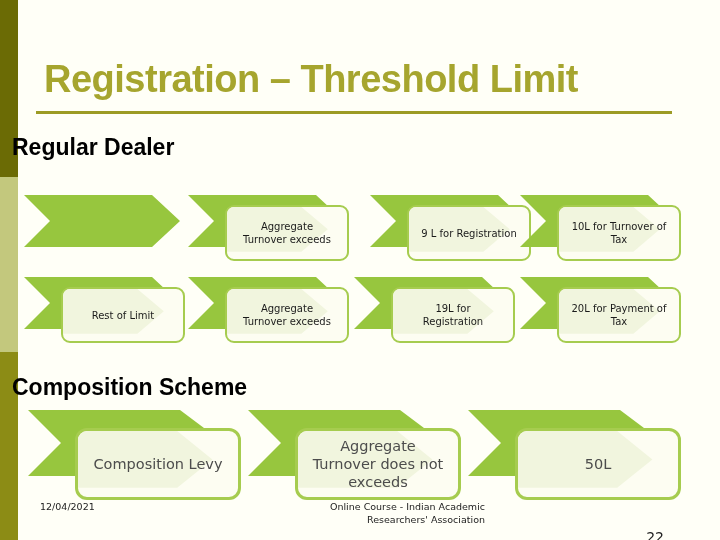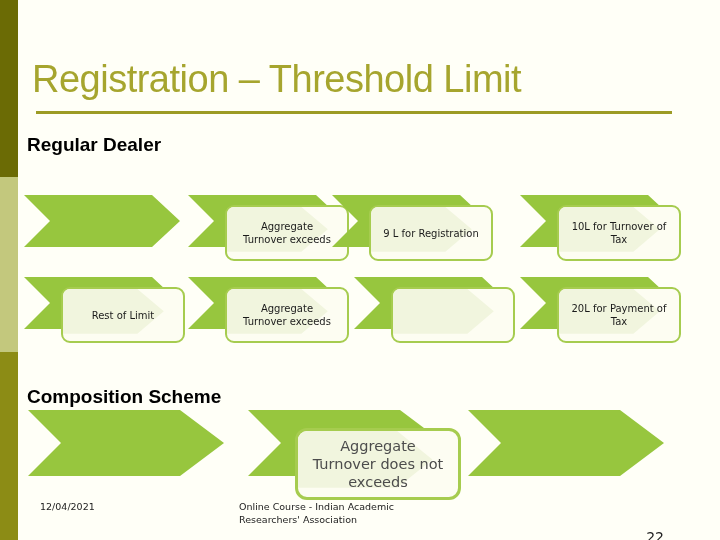--- a/index.html
+++ b/index.html
@@ -21,37 +21,37 @@
   }
   
   .sidebar{position:absolute;left:0;top:0;width:18px;height:540px;}
   .sidebar .seg{position:absolute;left:0;width:18px;}
   .seg-top{top:0;height:177px;background:var(--sidebar-dark);}
   .seg-mid{top:177px;height:175px;background:var(--sidebar-light);}
   .seg-bot{top:352px;height:188px;background:var(--sidebar-medium);}
 
   
   .title{
-    position:absolute;left:32px;top:58px;width:660px;
-    font-family:"Liberation Sans",sans-serif;font-weight:normal;
+    position:absolute;left:44px;top:58px;width:660px;
+    font-family:"Liberation Sans",sans-serif;font-weight:bold;
     font-size:38px;letter-spacing:-0.5px;color:var(--title-olive);
     white-space:nowrap;
   }
   .title-underline{
     position:absolute;left:36px;top:111px;width:636px;height:3px;
     background:var(--underline-olive);
   }
 
   .section-heading{
-    position:absolute;left:27px;
+    position:absolute;left:12px;
     font-family:"Liberation Sans",sans-serif;font-weight:bold;
-    font-size:19px;color:#000;white-space:nowrap;
+    font-size:23px;color:#000;white-space:nowrap;
   }
   .h-regular{top:134px;}
-  .h-composition{top:374px;margin-top:12px;}
+  .h-composition{top:374px;}
 
   
   .prow{position:absolute;left:0;top:0;width:720px;height:0;}
   .step{position:absolute;top:0;}
   .step.sm{width:166px;height:68px;}
   .step.lg{width:220px;height:92px;}
   .chev{position:absolute;left:0;top:0;display:block;}
   .step.sm .chev{width:162px;height:52px;}
   .step.lg .chev{width:212px;height:66px;}
   .chev polygon{fill:var(--accent-green);}
@@ -71,23 +71,23 @@
   }
   .slabel{
     position:relative;white-space:pre;text-align:center;
     font-size:10px;line-height:1.3;color:#1B1B1B;
   }
   .step.lg .slabel{font-size:14.5px;line-height:1.25;color:#4C4C4C;}
 
   
   .footer-date{position:absolute;left:40px;top:501px;font-size:9.5px;color:#222;}
   .footer-org{
-    position:absolute;left:239px;top:501px;width:240px;
+    position:absolute;left:245px;top:501px;width:240px;
     font-size:9.5px;line-height:1.35;color:#222;
-    text-align:left;white-space:pre;
+    text-align:right;white-space:pre;
   }
   .footer-page{position:absolute;right:56px;top:499px;font-size:14px;color:#222;margin-top:30px;}
 </style>
 </head>
 <body>
 
 <div class="sidebar">
   <div class="seg seg-top"></div>
   <div class="seg seg-mid"></div>
   <div class="seg seg-bot"></div>
@@ -107,21 +107,21 @@
   <div class="step sm" style="left:188px">
     <svg class="chev" viewBox="0 0 162 52" preserveAspectRatio="none">
         <polygon points="0,0 128,0 156,26 128,52 0,52 26,26"></polygon>
       </svg>
     <div class="sbox">
       <div class="wm"></div>
       <span class="slabel">Aggregate
 Turnover exceeds</span>
     </div>
   </div>
-  <div class="step sm" style="left:332px">
+  <div class="step sm" style="left:370px">
     <svg class="chev" viewBox="0 0 162 52" preserveAspectRatio="none">
         <polygon points="0,0 128,0 156,26 128,52 0,52 26,26"></polygon>
       </svg>
     <div class="sbox">
       <div class="wm"></div>
       <span class="slabel">9 L for Registration</span>
     </div>
   </div>
   <div class="step sm" style="left:520px">
     <svg class="chev" viewBox="0 0 162 52" preserveAspectRatio="none">
@@ -154,20 +154,22 @@
       <span class="slabel">Aggregate
 Turnover exceeds</span>
     </div>
   </div>
   <div class="step sm" style="left:354px">
     <svg class="chev" viewBox="0 0 162 52" preserveAspectRatio="none">
         <polygon points="0,0 128,0 156,26 128,52 0,52 26,26"></polygon>
       </svg>
     <div class="sbox">
       <div class="wm"></div>
+      <span class="slabel">19L for
+Registration</span>
     </div>
   </div>
   <div class="step sm" style="left:520px">
     <svg class="chev" viewBox="0 0 162 52" preserveAspectRatio="none">
         <polygon points="0,0 128,0 156,26 128,52 0,52 26,26"></polygon>
       </svg>
     <div class="sbox">
       <div class="wm"></div>
       <span class="slabel">20L for Payment of
 Tax</span>
@@ -175,35 +177,43 @@
   </div>
 </div>
 
 <div class="section-heading h-composition">Composition Scheme</div>
 
 <div class="prow" style="top:410px">
   <div class="step lg" style="left:28px">
     <svg class="chev" viewBox="0 0 212 66" preserveAspectRatio="none">
         <polygon points="0,0 152,0 196,33 152,66 0,66 33,33"></polygon>
       </svg>
+    <div class="sbox">
+      <div class="wm"></div>
+      <span class="slabel">Composition Levy</span>
+    </div>
   </div>
   <div class="step lg" style="left:248px">
     <svg class="chev" viewBox="0 0 212 66" preserveAspectRatio="none">
         <polygon points="0,0 152,0 196,33 152,66 0,66 33,33"></polygon>
       </svg>
     <div class="sbox">
       <div class="wm"></div>
       <span class="slabel">Aggregate
 Turnover does not
 exceeds</span>
     </div>
   </div>
   <div class="step lg" style="left:468px">
     <svg class="chev" viewBox="0 0 212 66" preserveAspectRatio="none">
         <polygon points="0,0 152,0 196,33 152,66 0,66 33,33"></polygon>
       </svg>
+    <div class="sbox">
+      <div class="wm"></div>
+      <span class="slabel">50L</span>
+    </div>
   </div>
 </div>
 
 <div class="footer-date">12/04/2021</div>
 <div class="footer-org">Online Course - Indian Academic
 Researchers' Association</div>
 <div class="footer-page">22</div>
 
 </body></html>

